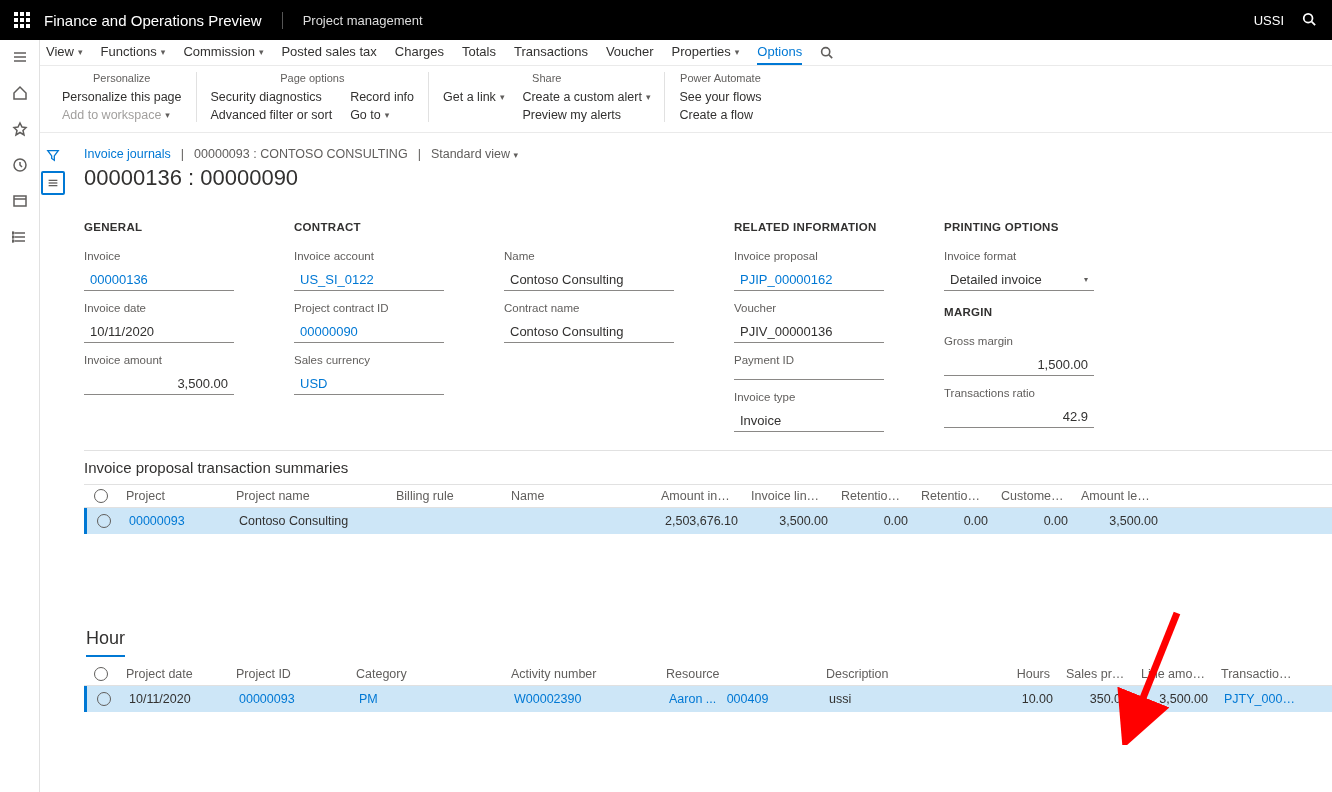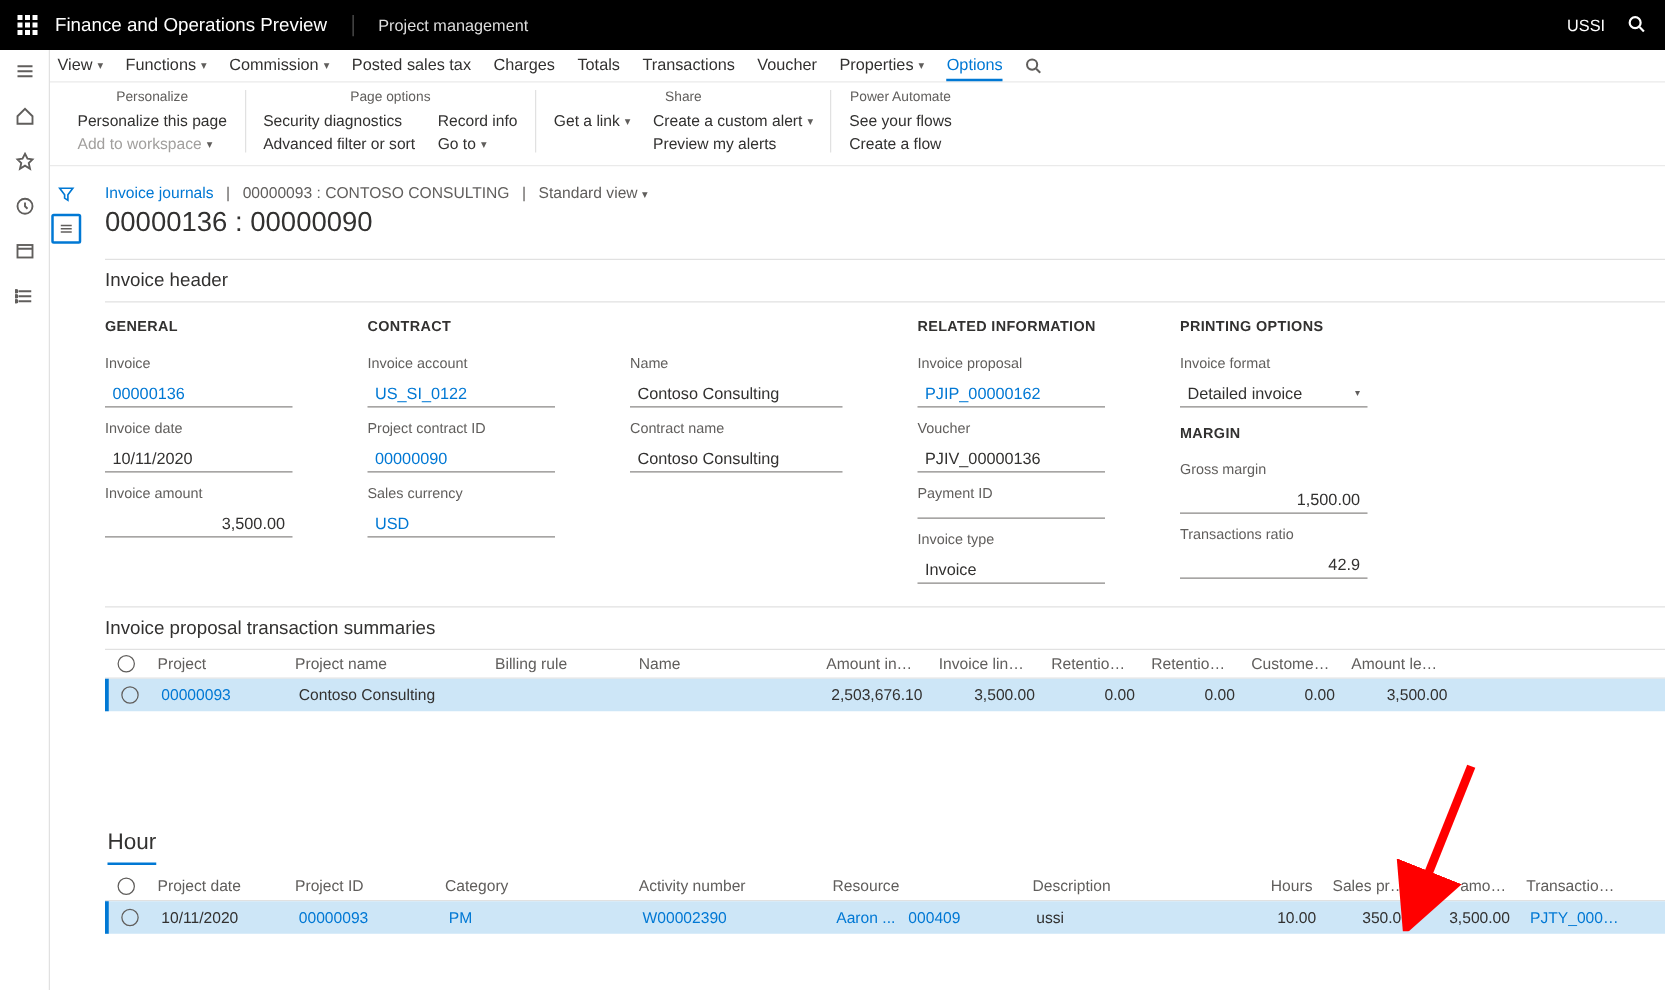--- a/index.html
+++ b/index.html
@@ -289,21 +289,20 @@
       <div class="breadcrumbs">
         <a>Invoice journals</a>
         <span>|</span>
         <span>00000093 : CONTOSO CONSULTING</span>
         <span>|</span>
         <span><span>Standard view</span> <span class="chev">▾</span></span>
       </div>
       <div class="page-title">00000136 : 00000090</div>
 
       
-      <div class="section-title">Invoice header</div>
       <div class="form-area">
         <div class="form-col">
           <div class="form-heading">GENERAL</div>
           <div class="field-label">Invoice</div>
           <div class="field-value link">00000136</div>
           <div class="field-label">Invoice date</div>
           <div class="field-value">10/11/2020</div>
           <div class="field-label">Invoice amount</div>
           <div class="field-value num">3,500.00</div>
         </div>

